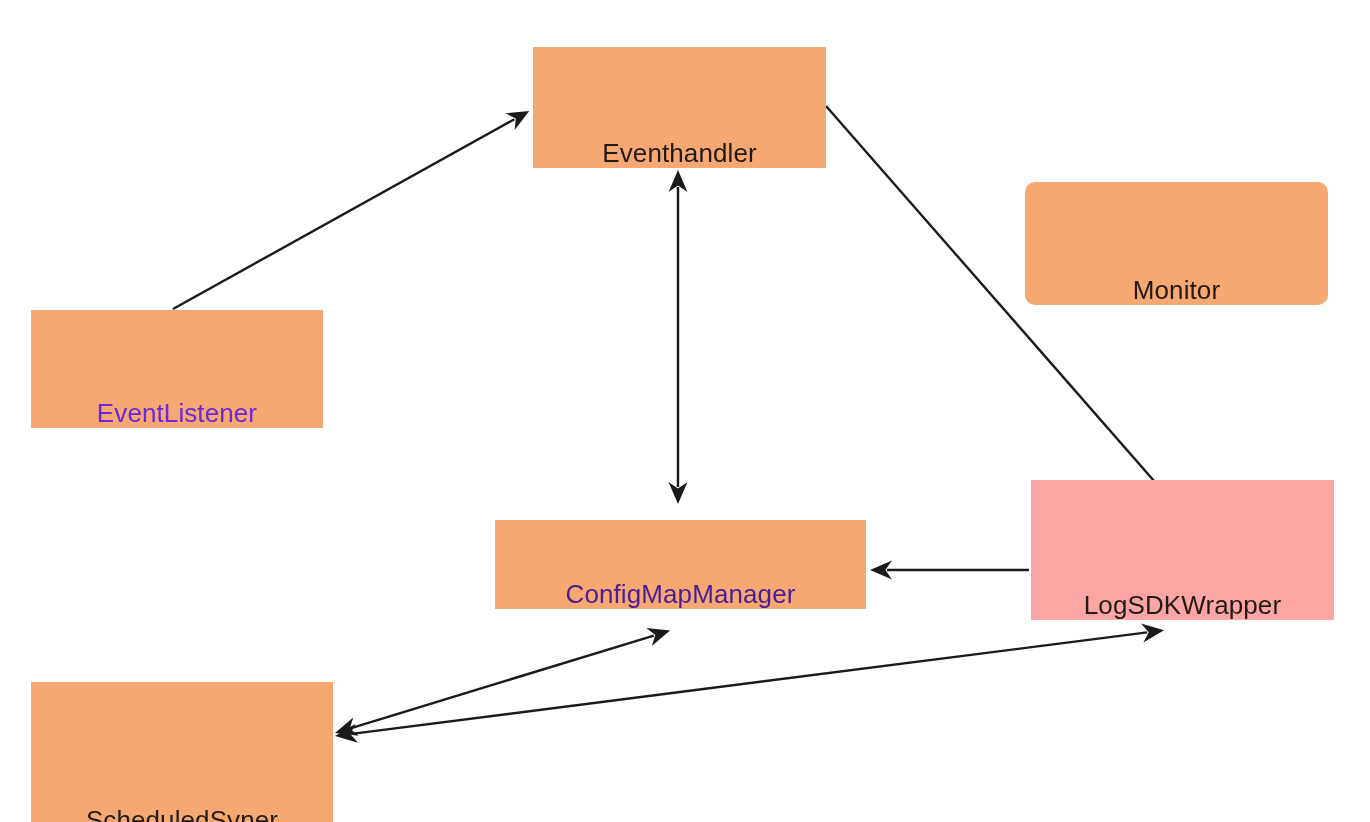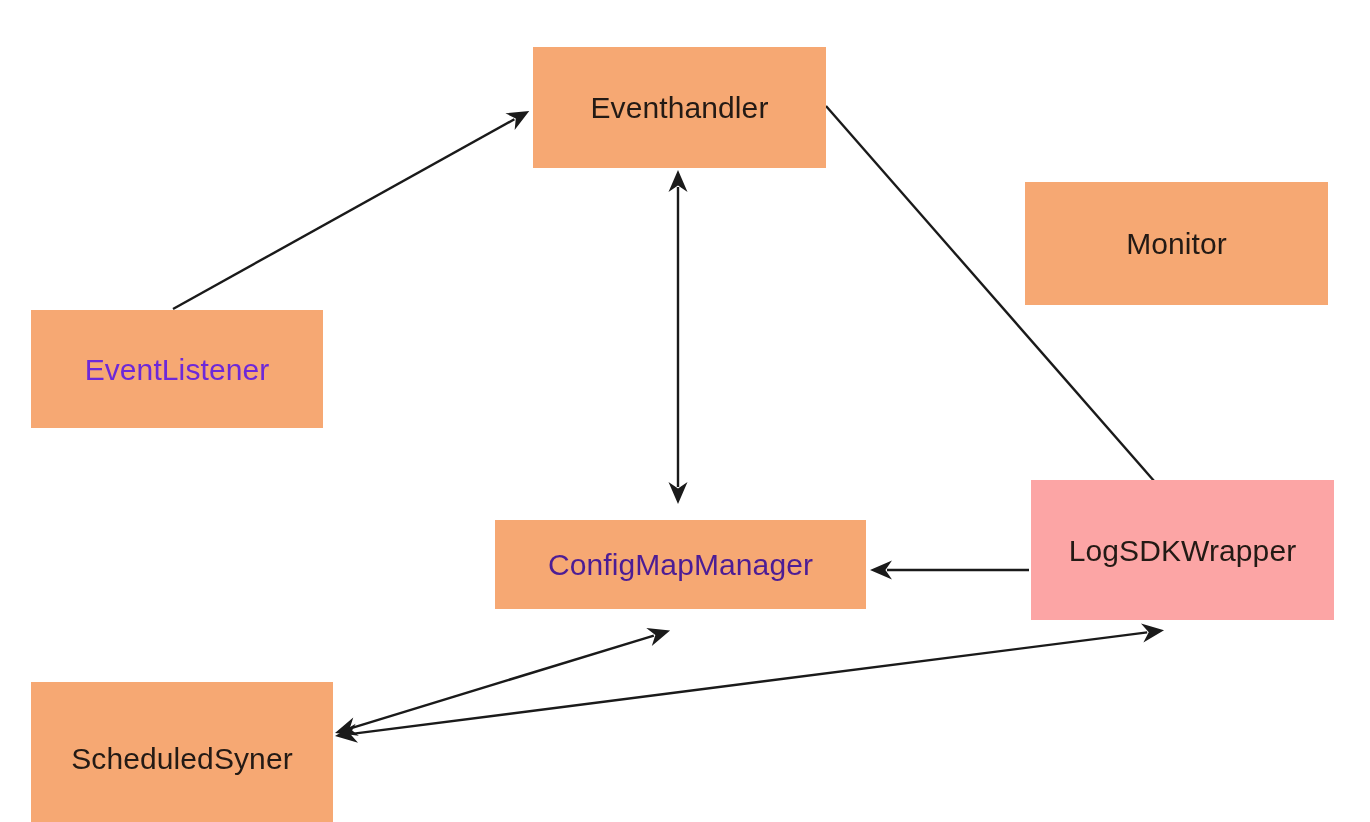--- a/index.html
+++ b/index.html
@@ -22,27 +22,27 @@
     position: absolute;
     left: 0;
     top: 0;
     width: 1370px;
     height: 822px;
     pointer-events: none;
   }
   .node {
     position: absolute;
     display: flex;
-    align-items: center;
+    align-items: flex-end;
     justify-content: center;
     box-sizing: border-box;
     background: #f6a873;
     color: #231a15;
     font-family: "Liberation Sans", sans-serif;
-    font-size: 30px;
+    font-size: 26px;
     font-weight: 400;
     line-height: 1.1;
     letter-spacing: 0.1px;
     white-space: nowrap;
     text-align: center;
     user-select: none;
   }
   .edge-line {
     stroke: #1a1a1a;
     stroke-width: 2.4;
@@ -87,21 +87,21 @@
         <polygon points="335.00,736.00 355.62,723.79 350.28,734.05 358.03,742.64" class="edge-head" fill="#1a1a1a"></polygon>
       </g>
     </svg>
 
   <div class="node" style="left: 533px; top: 47px; width: 293px; height: 121px; background: rgb(246, 168, 115); color: rgb(35, 26, 21);">
     <span>Eventhandler</span>
   </div>
   <div class="node" style="left: 31px; top: 310px; width: 292px; height: 118px; background: rgb(246, 168, 115); color: #6d28d9;">
     <span>EventListener</span>
   </div>
-  <div class="node" style="left: 1025px; top: 182px; width: 303px; height: 123px; background: rgb(246, 168, 115); color: rgb(35, 26, 21);">
+  <div class="node" style="left: 1025px; top: 182px; width: 303px; height: 123px; background: rgb(246, 168, 115); color: rgb(35, 26, 21); border-radius: 10px;">
     <span>Monitor</span>
   </div>
   <div class="node" style="left: 495px; top: 520px; width: 371px; height: 89px; background: rgb(246, 168, 115); color: #4c1d95;">
     <span>ConfigMapManager</span>
   </div>
   <div class="node" style="left: 1031px; top: 480px; width: 303px; height: 140px; background: #fca5a5; color: rgb(35, 26, 21);">
     <span>LogSDKWrapper</span>
   </div>
   <div class="node" style="left: 31px; top: 682px; width: 302px; height: 153px; background: rgb(246, 168, 115); color: rgb(35, 26, 21);">
     <span>ScheduledSyner</span>

